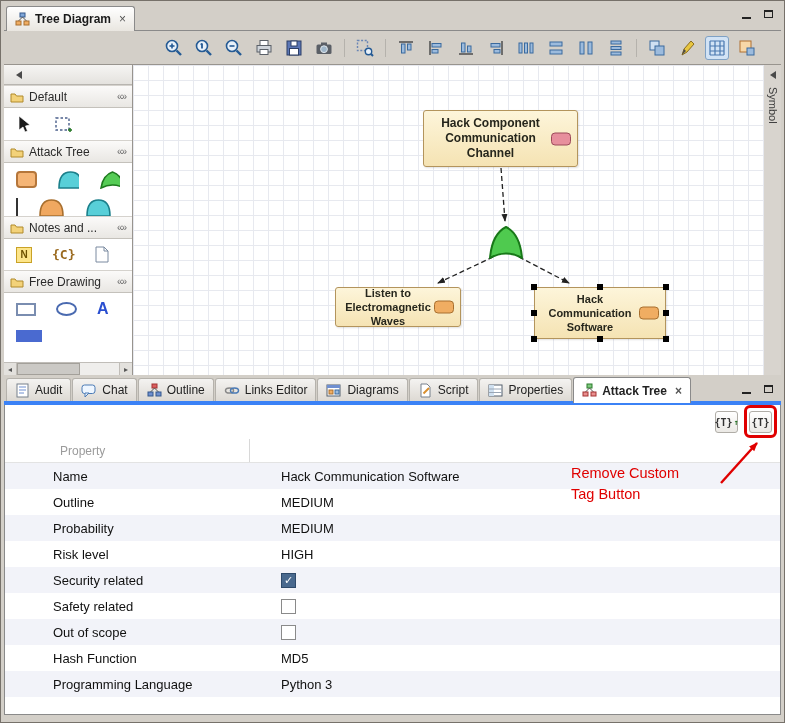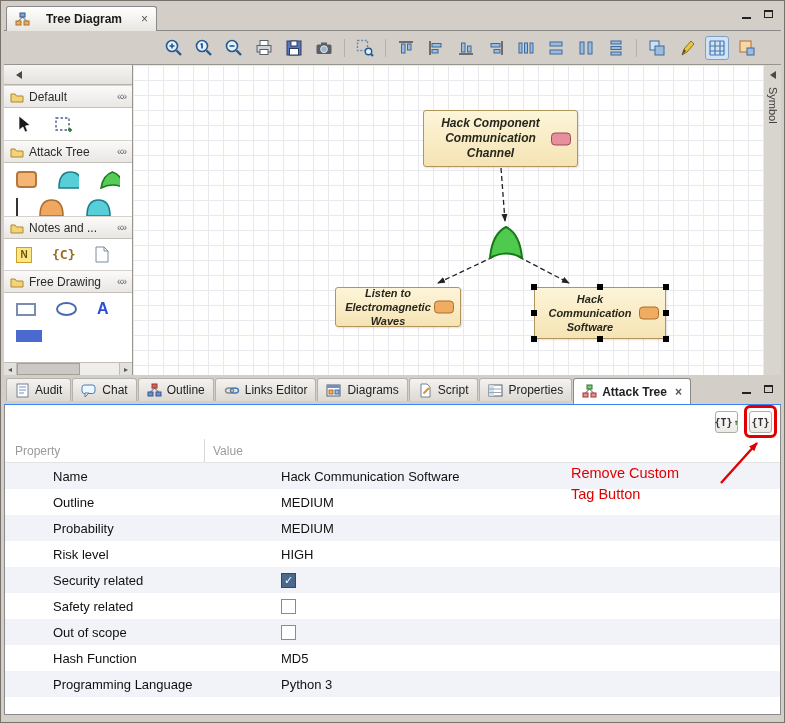--- a/index.html
+++ b/index.html
@@ -4,21 +4,21 @@
 <style>
   * { box-sizing: border-box; margin: 0; padding: 0; }
   body { font-family: "Liberation Sans", sans-serif; background:#888; }
   .window { width:785px; height:723px; background:#d3cfc8; border:1px solid #76716a;
             padding:2px 3px 6px 3px; position:relative; overflow:hidden; }
 
   
   .editor-pane { height:372px; }
   .editor-tabbar { height:28px; display:flex; align-items:flex-end; position:relative;
                    border-bottom:1px solid #8a8a8a; }
-  .editor-tab { height:25px; display:inline-flex; align-items:center; gap:16px; padding:0 8px;
+  .editor-tab { height:25px; display:inline-flex; align-items:center; gap:5px; padding:0 8px;
                 background:linear-gradient(#ffffff,#e9e6e0); border:1px solid #8a8a8a; border-bottom:none;
                 border-radius:3px 3px 0 0; margin-left:2px; margin-bottom:-1px; }
   .tab-label { font-size:12px; font-weight:bold; color:#1a1a1a; white-space:nowrap; }
   .tab-close { font-size:12px; color:#555; margin-left:3px; cursor:pointer; }
   .chrome { position:absolute; right:6px; top:4px; display:flex; gap:8px; }
   .chrome-btn { width:14px; height:14px; display:flex; align-items:center; justify-content:center; }
   .glyph-min { width:9px; height:2px; background:#222; margin-top:7px; }
   .glyph-max { width:9px; height:8px; border:1px solid #222; border-top-width:2px; }
 
   .editor-toolbar { height:33px; display:flex; align-items:center; gap:6px; padding-left:158px; }
@@ -62,21 +62,21 @@
               border:1px solid #a3a09a; }
 
   
   .canvas { flex:1; position:relative; overflow:hidden; background-color:#fff;
     background-image:linear-gradient(to right,#e7e9ef 1px,transparent 1px),
                      linear-gradient(to bottom,#e7e9ef 1px,transparent 1px);
     background-size:15px 15px; }
   .edge-layer { position:absolute; left:0; top:0; pointer-events:none; }
   .node { position:absolute; background:linear-gradient(#fdf5da,#f5e3b3); border:1px solid #b3945c;
           border-radius:3px; display:flex; align-items:center; justify-content:center;
-          box-shadow:1px 1px 2px rgba(0,0,0,0.12);font-style:italic; }
+          box-shadow:1px 1px 2px rgba(0,0,0,0.12); }
   .node-label { white-space:pre-line; text-align:center; font-weight:bold; color:#26261c;
                 font-size:11px; line-height:14px; padding-right:24px; padding-left:4px; }
   .root-node { left:290px; top:45px; width:155px; height:57px; }
   .root-node .node-label { font-size:12px; line-height:15px; }
   .left-node { left:202px; top:222px; width:126px; height:40px; }
   .right-node { left:401px; top:222px; width:132px; height:52px; }
   .node-badge { position:absolute; right:6px; top:50%; transform:translateY(-50%);
                 width:20px; height:13px; border-radius:4px; }
   .badge-root { background:#e78f9d; border:1px solid #9c4a5a; }
   .badge-child { background:#f0ad62; border:1px solid #a86f2e; }
@@ -86,22 +86,22 @@
   .h-ml{left:-4px;top:calc(50% - 3px);} .h-mr{right:-4px;top:calc(50% - 3px);}
   .h-bl{left:-4px;bottom:-4px;} .h-bc{left:calc(50% - 3px);bottom:-4px;} .h-br{right:-4px;bottom:-4px;}
 
   
   .symbol-strip { width:17px; background:#d8d4ce; display:flex; flex-direction:column; align-items:center;
                   padding-top:6px; gap:8px; }
   .strip-label { writing-mode:vertical-rl; font-size:11px; color:#3a3a3a; }
 
   
   .bottom-pane { margin-top:3px; height:338px; }
-  .bottom-tabbar { height:27px; display:flex; align-items:flex-start; position:relative;
-                   border-bottom:1px solid #3b82f6; padding-left:2px; }
+  .bottom-tabbar { height:27px; display:flex; align-items:center; position:relative;
+                   border-bottom:4px solid #3b82f6; padding-left:2px; }
   .btab { height:23px; display:inline-flex; align-items:center; gap:5px; padding:0 8px;
           font-size:12px; color:#222; border:1px solid #b5b2ac; border-bottom:none;
           background:linear-gradient(#f4f3f1,#ddd9d3); border-radius:3px 3px 0 0; margin-right:1px;
           white-space:nowrap; }
   .btab.active { height:26px; background:#fff; border-color:#8a8a8a; margin-bottom:-1px;
                  font-weight:bold; z-index:2; }
   .bottom-content { height:310px; background:#fff; border:1px solid #8a8a8a; border-top:none;
                     position:relative; overflow:hidden; }
 
   .tag-toolbar { height:34px; position:relative; }
@@ -109,21 +109,21 @@
              justify-content:center; font-size:10px; font-weight:bold;
              font-family:"DejaVu Sans Mono", monospace; color:#333;
              background:linear-gradient(#ffffff,#ebe9e5); border:1px solid #b0ada7; border-radius:3px; }
   .tag-btn.add { right:42px; }
   .tag-btn.remove { right:8px; }
   .tag-arrow-deco { font-size:8px; margin-left:1px; color:#1a6a1a; }
   .anno-box { position:absolute; right:3px; top:0; width:33px; height:33px;
               border:3px solid #e00000; border-radius:6px; pointer-events:none; }
 
   .ptable-header { height:24px; display:flex; align-items:center; color:#9b9b9b; font-size:12px;
-                   border-bottom:1px solid #e3e3e3; }
+                   border-bottom:1px solid #e3e3e3;padding-left:45px; }
   .hcol1 { width:200px; padding-left:10px; border-right:1px solid #d8d8d8; height:100%;
            display:flex; align-items:center; }
   .hcol2 { flex:1; padding-left:8px; }
   .prow { height:26px; display:flex; align-items:center; font-size:13px; color:#111;gap:44px; }
   .prow.shade { background:#f2f3f9; }
   .pc1 { width:200px; padding-left:48px; }
   .pc2 { flex:1; padding-left:32px; display:flex; align-items:center; }
   .checkbox { width:15px; height:15px; border:1px solid #8a8a8a; background:#fff;
               display:inline-flex; align-items:center; justify-content:center; }
   .checkbox .checkmark { display:none; font-size:11px; color:#fff; line-height:1; }
@@ -540,21 +540,20 @@
             <span class="tag-arrow-deco">↑</span>
         </div>
         <div class="tag-btn remove">
           <span>{T}</span>
         </div>
         <div class="anno-box"></div>
       </div>
 
       <div class="ptable-header">
         <div class="hcol1">Property</div>
-        <div class="hcol2">Value</div>
       </div>
 
       <div class="prow shade">
         <div class="pc1">Name</div>
         <div class="pc2">Hack Communication Software</div>
       </div>
       <div class="prow">
         <div class="pc1">Outline</div>
         <div class="pc2">MEDIUM</div>
       </div>

